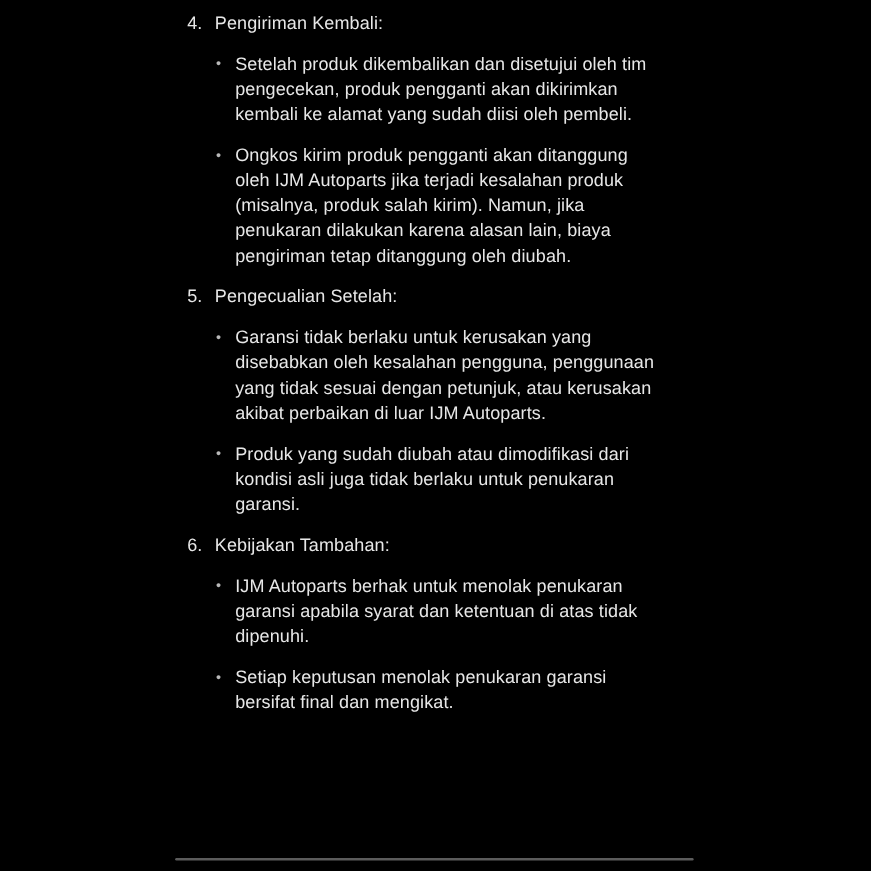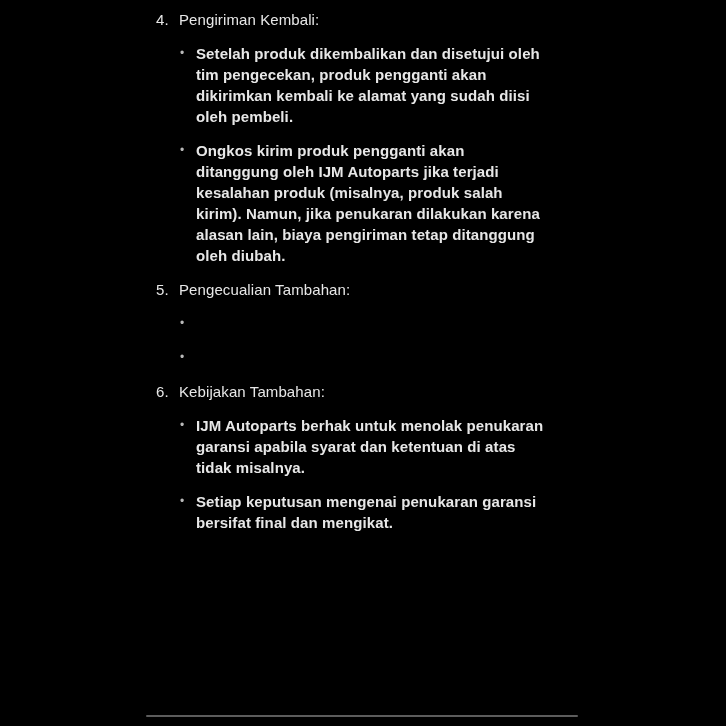--- a/index.html
+++ b/index.html
@@ -55,21 +55,20 @@
   }
   .bullet-glyph {
     width: 16px;
     flex-shrink: 0;
     color: var(--muted);
     font-size: 12px;
     line-height: 21px;
   }
   .bullet-text {
     width: 354px;
-    font-weight: bold;
   }
   .bottom-divider {
     margin-top: auto;
     margin-bottom: 9px;
     margin-left: 0;
     width: 432px;
     height: 2px;
     border-radius: 1px;
     background: var(--divider);
   }
@@ -91,40 +90,42 @@
       </div>
       <div class="bullet-item">
         <span class="bullet-glyph">•</span>
         <span class="bullet-text">Ongkos kirim produk pengganti akan ditanggung oleh IJM Autoparts jika terjadi kesalahan produk (misalnya, produk salah kirim). Namun, jika penukaran dilakukan karena alasan lain, biaya pengiriman tetap ditanggung oleh diubah.</span>
       </div>
     </div>
 
     <div class="section">
       <div class="section-heading">
         <span class="section-number">5.</span>
-        <span><span class="section-title">Pengecualian Tambahan</span><span class="section-title-suffix">:</span></span>
+        <span><span class="section-title">Pengecualian Setelah</span><span class="section-title-suffix">:</span></span>
       </div>
       <div class="bullet-item">
         <span class="bullet-glyph">•</span>
+        <span class="bullet-text">Garansi tidak berlaku untuk kerusakan yang disebabkan oleh kesalahan pengguna, penggunaan yang tidak sesuai dengan petunjuk, atau kerusakan akibat perbaikan di luar IJM Autoparts.</span>
       </div>
       <div class="bullet-item">
         <span class="bullet-glyph">•</span>
+        <span class="bullet-text">Produk yang sudah diubah atau dimodifikasi dari kondisi asli juga tidak berlaku untuk penukaran garansi.</span>
       </div>
     </div>
 
     <div class="section">
       <div class="section-heading">
         <span class="section-number">6.</span>
         <span><span class="section-title">Kebijakan Tambahan</span><span class="section-title-suffix">:</span></span>
       </div>
       <div class="bullet-item">
         <span class="bullet-glyph">•</span>
-        <span class="bullet-text">IJM Autoparts berhak untuk menolak penukaran garansi apabila syarat dan ketentuan di atas tidak misalnya.</span>
+        <span class="bullet-text">IJM Autoparts berhak untuk menolak penukaran garansi apabila syarat dan ketentuan di atas tidak dipenuhi.</span>
       </div>
       <div class="bullet-item">
         <span class="bullet-glyph">•</span>
-        <span class="bullet-text">Setiap keputusan mengenai penukaran garansi bersifat final dan mengikat.</span>
+        <span class="bullet-text">Setiap keputusan menolak penukaran garansi bersifat final dan mengikat.</span>
       </div>
     </div>
 
     <div class="bottom-divider"></div>
   </div>
 </div>
 
 </body></html>

